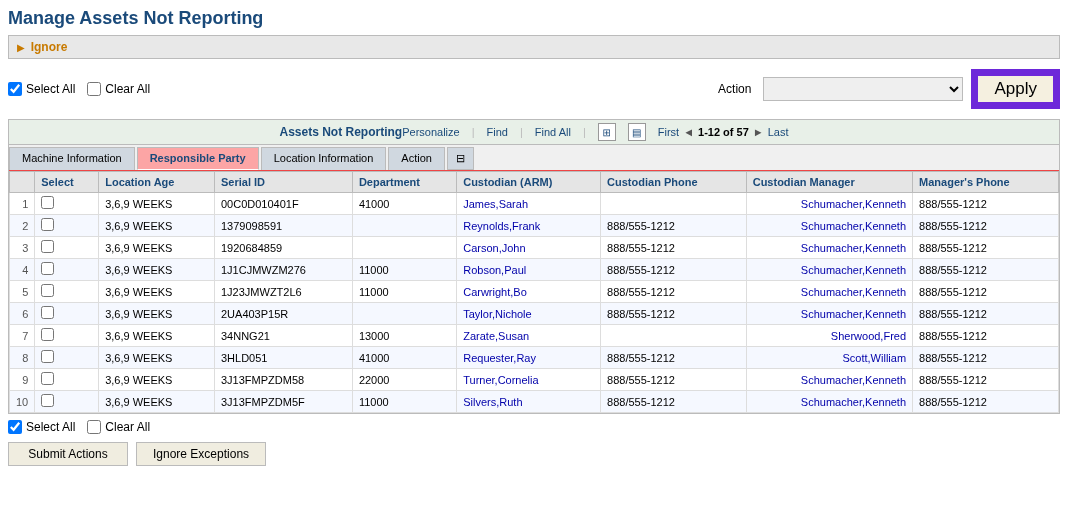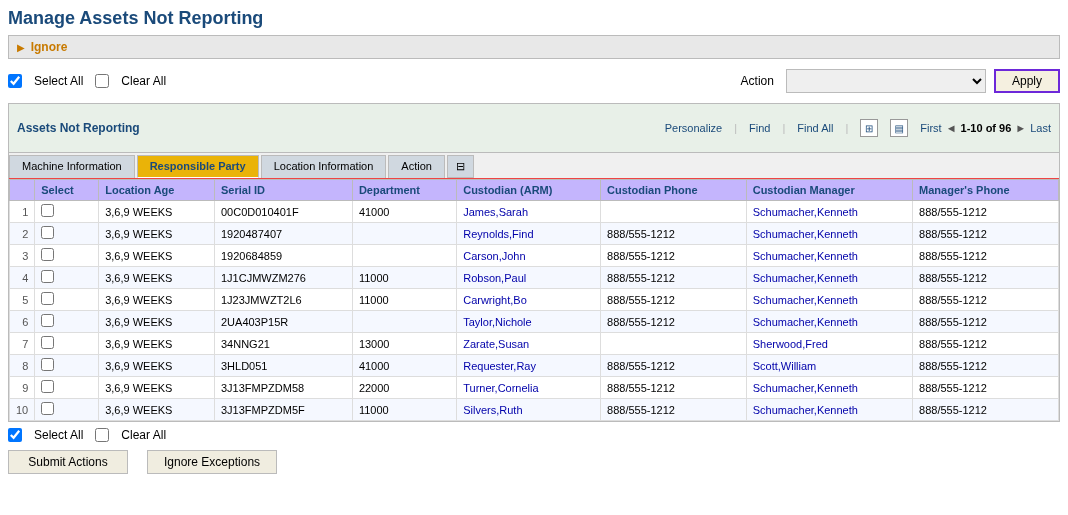--- a/index.html
+++ b/index.html
@@ -23,50 +23,50 @@
 
     .toolbar {
       display: flex;
       align-items: center;
       margin-bottom: 6px;
       padding: 4px 0;
     }
     .toolbar-left { display: flex; align-items: center; gap: 12px; }
     .toolbar-right { margin-left: auto; display: flex; align-items: center; gap: 8px; }
 
-    .checkbox-label { display: flex; align-items: center; gap: 12px; font-size: 12px; cursor: pointer; }
+    .checkbox-label { display: flex; align-items: center; gap: 4px; font-size: 12px; cursor: pointer; }
     .checkbox-label input[type="checkbox"] { width: 14px; height: 14px; }
 
     .action-label { font-size: 12px; margin-right: 4px; }
     .action-select {
       width: 200px;
       height: 24px;
       border: 1px solid #bbb;
       font-size: 12px;
     }
     .apply-btn {
       background: #f5f0e0;
-      border: 2px solid #6d28d9;
+      border: 7px solid #6d28d9;
       padding: 3px 16px;
-      font-size: 12px;
+      font-size: 17px;
       cursor: pointer;
       color: #000;
     }
 
     .grid-container {
       border: 1px solid #bbb;
     }
 
     .grid-header-bar {
       background: #e8f0e8;
       border-bottom: 1px solid #bbb;
-      padding: 15px 8px;
+      padding: 3px 8px;
       display: flex;
       align-items: center;
-      justify-content: space-between;
+      justify-content: center;
     }
     .grid-title { font-size: 12px; font-weight: bold; color: #1a4a7a; }
     .grid-header-right { display: flex; align-items: center; gap: 12px; font-size: 11px; color: #1a4a7a; }
     .grid-header-right a { color: #1a4a7a; text-decoration: none; cursor: pointer; }
     .separator { color: #bbb; }
     .icon-btn { width: 18px; height: 18px; border: 1px solid #999; background: #fff; cursor: pointer; display: inline-flex; align-items: center; justify-content: center; font-size: 10px; }
 
     .tabs {
       display: flex;
       border-bottom: 1px solid #ef4444;
@@ -77,68 +77,68 @@
       border: 1px solid #bbb;
       border-bottom: none;
       background: #d0d8e0;
       font-size: 11px;
       cursor: pointer;
       margin-right: 2px;
       margin-top: 2px;
       color: #000;
     }
     .tab.active {
-      background: #eab308;
+      background: #fca5a5;
       border-bottom: 1px solid #fff;
       font-weight: bold;
       color: #1a4a7a;
     }
     .tab-icon {
       padding: 4px 8px;
       border: 1px solid #bbb;
       background: #d0d8e0;
       font-size: 11px;
       cursor: pointer;
       margin-top: 2px;
     }
 
     .data-table { width: 100%; border-collapse: collapse; }
     .data-table th {
-      background: #c4b5fd;
+      background: #e5e5e5;
       border: 1px solid #bbb;
       padding: 4px 6px;
       font-size: 11px;
       color: #1a4a7a;
       font-weight: bold;
       text-align: left;
       white-space: nowrap;
     }
     .data-table td {
       border: 1px solid #ddd;
       padding: 3px 6px;
       font-size: 11px;
       vertical-align: middle;
     }
     .data-table tr:nth-child(even) td { background: #f5f8ff; }
     .data-table tr:nth-child(odd) td { background: #fff; }
 
     .row-num { color: #555; text-align: right; width: 20px; }
     .link-cell { color: #00a; cursor: pointer; margin-left: 20px; }
-    .manager-link { color: #00a; cursor: pointer; }
+    .manager-link { color: #00a; cursor: pointer; text-align: right; }
 
     .bottom-toolbar {
       display: flex;
       align-items: center;
       padding: 6px 0 4px 0;
       gap: 12px;
     }
 
     .bottom-buttons {
       display: flex;
-      gap: 19px;
+      gap: 8px;
       padding: 4px 0;
     }
     .action-button {
       background: #f0ede0;
       border: 1px solid #bbb;
       padding: 4px 16px;
       font-size: 12px;
       cursor: pointer;
       color: #000;
       min-width: 120px;
@@ -189,21 +189,21 @@
         <span class="separator">|</span>
         <a>Find</a>
         <span class="separator">|</span>
         <a>Find All</a>
         <span class="separator">|</span>
         <span class="icon-btn">⊞</span>
         <span class="icon-btn">▤</span>
         <div class="pagination">
           <span class="page-nav">First</span>
           <span style="cursor:pointer;">◄</span>
-          <span class="page-current">1-10 of 96</span>
+          <span class="page-current">1-12 of 57</span>
           <span style="cursor:pointer;">►</span>
           <span class="page-nav">Last</span>
         </div>
       </div>
     </div>
 
     <div class="tabs">
       <div class="tab">Machine Information</div>
       <div class="tab active">Responsible Party</div>
       <div class="tab">Location Information</div>
@@ -234,23 +234,23 @@
             <td>41000</td>
             <td class="link-cell">James,Sarah</td>
             <td></td>
             <td class="manager-link">Schumacher,Kenneth</td>
             <td>888/555-1212</td>
           </tr>
           <tr>
             <td class="row-num">2</td>
             <td><input type="checkbox" style=""></td>
             <td>3,6,9 WEEKS</td>
-            <td>1920487407</td>
-            <td></td>
-            <td class="link-cell">Reynolds,Find</td>
+            <td>1379098591</td>
+            <td></td>
+            <td class="link-cell">Reynolds,Frank</td>
             <td>888/555-1212</td>
             <td class="manager-link">Schumacher,Kenneth</td>
             <td>888/555-1212</td>
           </tr>
           <tr>
             <td class="row-num">3</td>
             <td><input type="checkbox" style=""></td>
             <td>3,6,9 WEEKS</td>
             <td>1920684859</td>
             <td></td>

